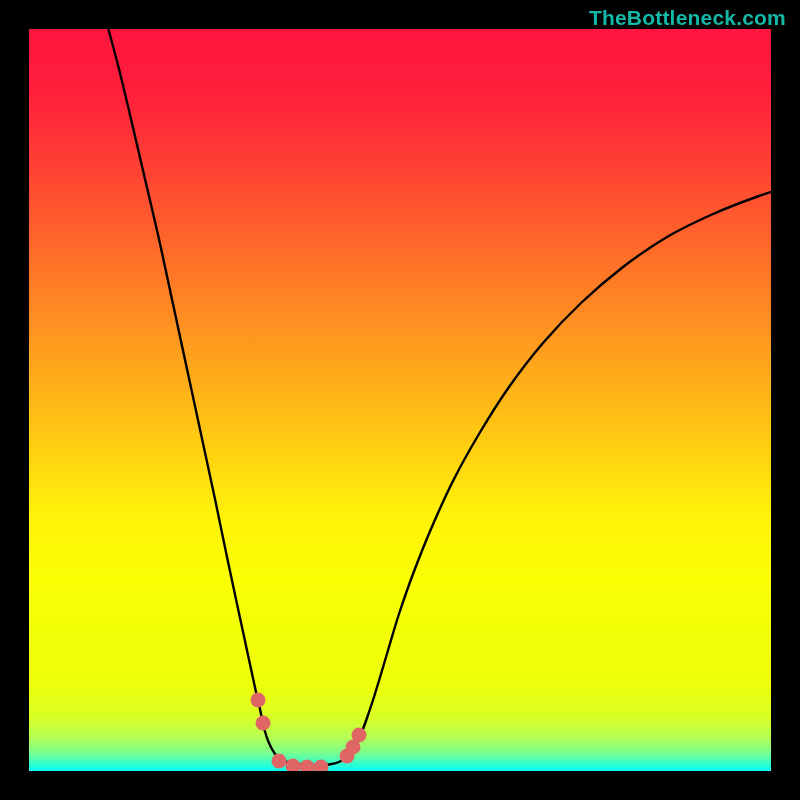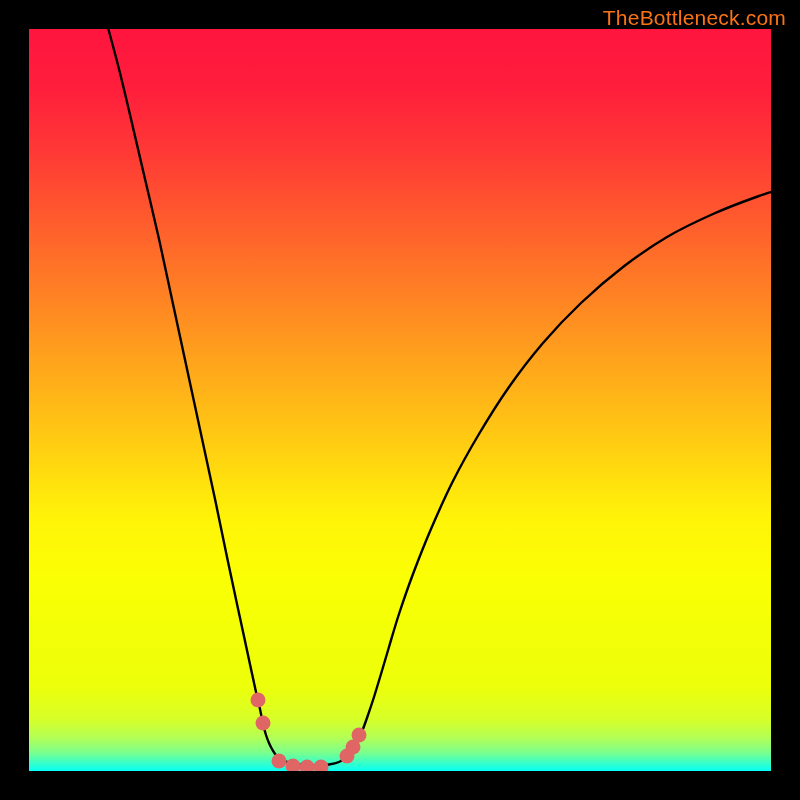--- a/index.html
+++ b/index.html
@@ -29,23 +29,23 @@
   .gradient-bg {
     position: absolute;
     inset: 0;
     width: 100%;
     height: 100%;
   }
   .watermark {
     position: absolute;
     top: 6px;
     right: 14px;
-    color: #f97316;
+    color: #14b8a6;
     font-size: 21px;
-    font-weight: 400;
+    font-weight: 700;
     letter-spacing: 0.2px;
     user-select: none;
   }
   svg.curve {
     position: absolute;
     inset: 0;
     width: 100%;
     height: 100%;
   }
 </style>

